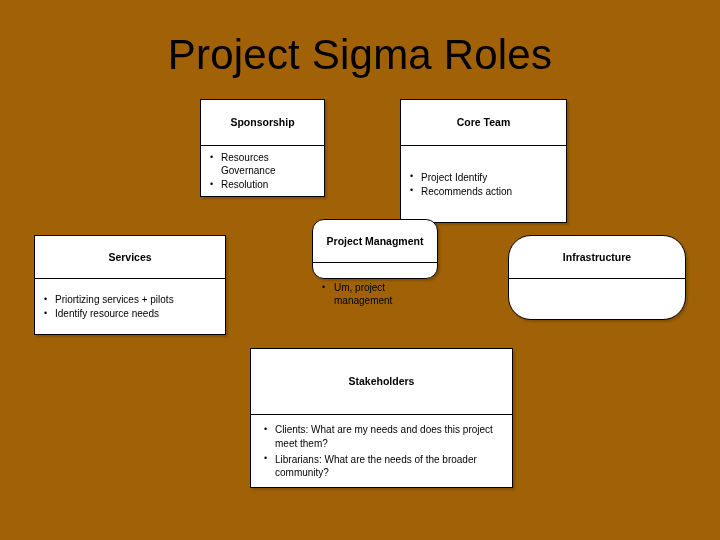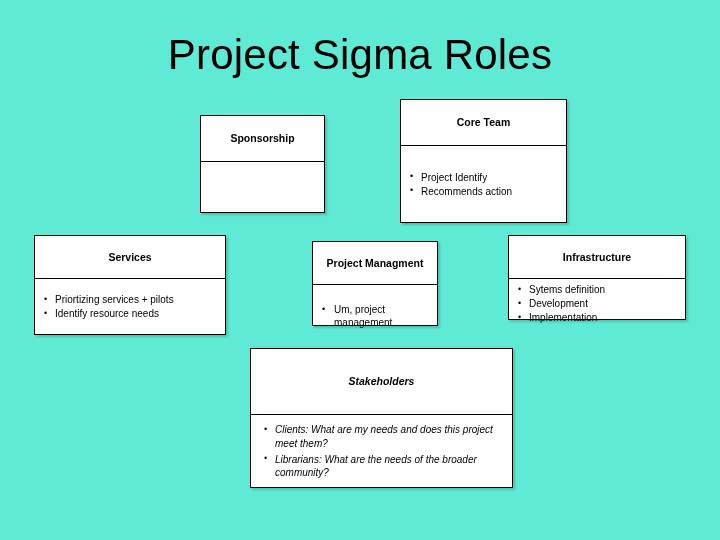--- a/index.html
+++ b/index.html
@@ -12,21 +12,21 @@
     height: 540px;
     position: relative;
     overflow: hidden;
     font-family: "Liberation Sans", sans-serif;
     color: #000000;
   }
 
   #slide {
     position: absolute;
     inset: 0;
-    background: #5eead4;
+    background: #a16207;
   }
 
   
   .slide-title {
     position: absolute;
     left: 0;
     top: 33px;
     width: 720px;
     text-align: center;
     font-family: "Liberation Sans", sans-serif;
@@ -96,60 +96,66 @@
     font-size: 9px;
     line-height: 1.35;
   }
 
   
   .body-center .bullet-list { margin: 14px auto; }
   .body-center .bullet-item { padding-left: 13px; }
 
   
   #box-sponsorship {
-    left: 200px; top: 115px; width: 125px; height: 98px;
+    left: 200px; top: 99px; width: 125px; height: 98px;
   }
   #box-sponsorship .box-header { height: 46px; }
 
   #box-core-team {
     left: 400px; top: 99px; width: 167px; height: 124px;
   }
   #box-core-team .box-header { height: 46px; }
 
   #box-services {
     left: 34px; top: 235px; width: 192px; height: 100px;
   }
   #box-services .box-header { height: 43px; }
 
   #box-project-managment {
-    left: 312px; top: 241px; width: 126px; height: 85px;
+    left: 312px; top: 219px; width: 126px; height: 60px; border-radius: 12px;
   }
   #box-project-managment .box-header { height: 43px; }
 
   #box-infrastructure {
-    left: 508px; top: 235px; width: 178px; height: 85px;
+    left: 508px; top: 235px; width: 178px; height: 85px; border-radius: 23px;
   }
   #box-infrastructure .box-header { height: 43px; }
 
   #box-stakeholders {
-    left: 250px; top: 348px; width: 263px; height: 140px; font-style: italic;
+    left: 250px; top: 348px; width: 263px; height: 140px;
   }
   #box-stakeholders .box-header { height: 66px; font-size: 10.5px; }
   #box-stakeholders .box-body { padding: 8px 8px 6px 12px; justify-content: center; }
   #box-stakeholders .bullet-item { line-height: 1.38; margin-bottom: 2px; }
 </style>
 </head>
 <body>
 
 <div id="slide">
 
   <div class="slide-title">Project Sigma Roles</div>
 
   <div class="role-box" id="box-sponsorship">
     <div class="box-header">Sponsorship</div>
+    <div class="box-body">
+      <ul class="bullet-list">
+        <li class="bullet-item">Resources Governance</li>
+        <li class="bullet-item">Resolution</li>
+      </ul>
+    </div>
   </div>
 
   <div class="role-box" id="box-core-team">
     <div class="box-header">Core Team</div>
     <div class="box-body">
       <ul class="bullet-list">
         <li class="bullet-item">Project Identify</li>
         <li class="bullet-item">Recommends action</li>
       </ul>
     </div>
@@ -169,27 +175,20 @@
     <div class="box-header">Project Managment</div>
     <div class="box-body body-center">
       <ul class="bullet-list">
         <li class="bullet-item">Um, project management</li>
       </ul>
     </div>
   </div>
 
   <div class="role-box" id="box-infrastructure">
     <div class="box-header">Infrastructure</div>
-    <div class="box-body">
-      <ul class="bullet-list">
-        <li class="bullet-item">Sytems definition</li>
-        <li class="bullet-item">Development</li>
-        <li class="bullet-item">Implementation</li>
-      </ul>
-    </div>
   </div>
 
   <div class="role-box" id="box-stakeholders">
     <div class="box-header">Stakeholders</div>
     <div class="box-body">
       <ul class="bullet-list">
         <li class="bullet-item">Clients:  What are my needs and does this project meet them?</li>
         <li class="bullet-item">Librarians:  What are the needs of the broader community?</li>
       </ul>
     </div>

